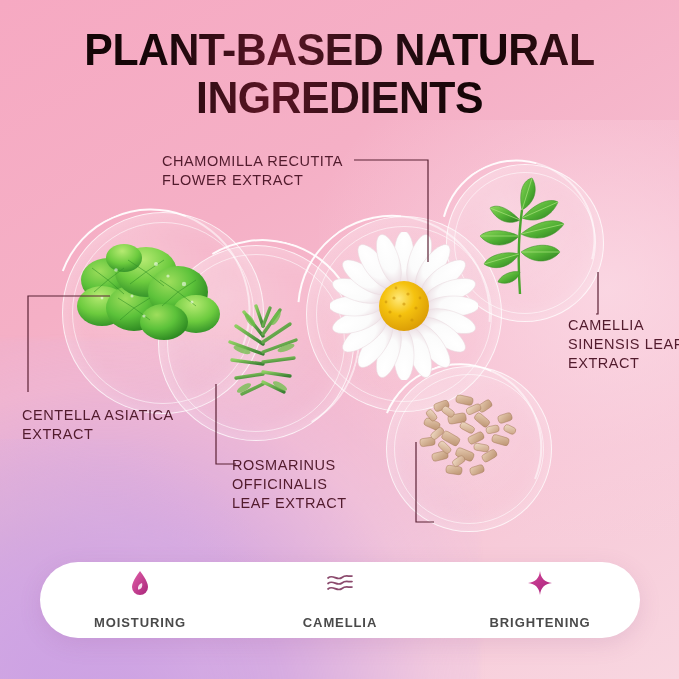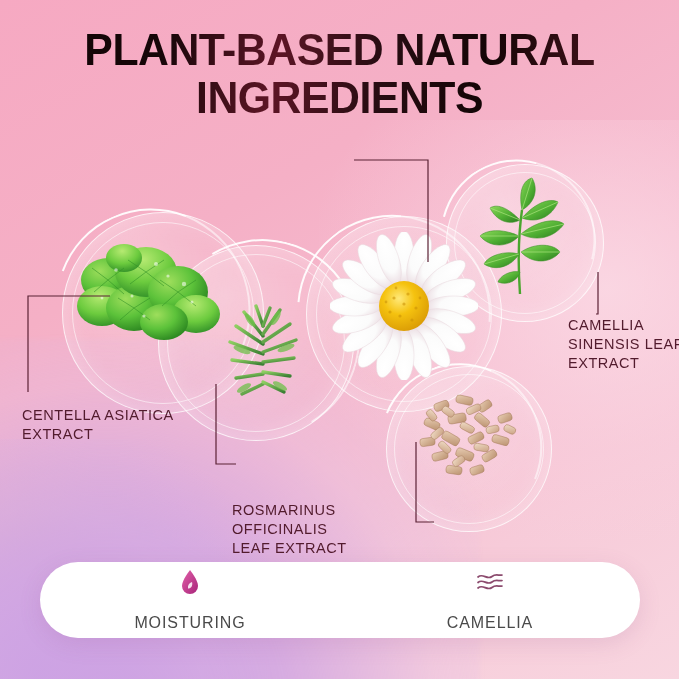--- a/index.html
+++ b/index.html
@@ -88,22 +88,22 @@
     position:absolute;left:40px;top:562px;width:600px;height:76px;
     background:#ffffff;border-radius:38px;
     box-shadow:0 6px 22px rgba(150,90,140,.16);
     display:flex;align-items:center;
   }
   .benefit{
     flex:1;display:flex;flex-direction:column;align-items:center;justify-content:center;gap:7px;
   }
   .benefit .bicon{height:26px;display:flex;align-items:center;justify-content:center;}
   .benefit .blabel{
-    font-size:16px;letter-spacing:.9px;color:#4a4a4a;
-    font-family:"Liberation Sans", sans-serif;font-weight:400;margin-top:12px;
+    font-size:13px;letter-spacing:.9px;color:#4a4a4a;
+    font-family:"Liberation Sans", sans-serif;font-weight:700;margin-top:12px;
   }
 
   
   .art{position:absolute;}
   .art svg{display:block;}
 </style>
 </head>
 <body>
 
 <div class="stage">
@@ -422,25 +422,27 @@
       <path d="M2 0 L2 42 L0 42" stroke="#5b2235" stroke-width="1.2" fill="none"></path>
     </svg>
   </div>
 
   <div class="leader" style="left:414px;top:442px;width:34px;height:88px;">
     <svg width="34" height="88" viewBox="0 0 34 88">
       <path d="M2 0 L2 80 L20 80" stroke="#5b2235" stroke-width="1.2" fill="none"></path>
     </svg>
   </div>
 
+  <div class="label" style="left:162px;top:152px;width:200px;">CHAMOMILLA RECUTITA
+FLOWER EXTRACT</div>
 
   <div class="label" style="left:22px;top:406px;width:200px;">CENTELLA ASIATICA
 EXTRACT</div>
 
-  <div class="label" style="left:232px;top:456px;width:170px;margin-top:45px;">ROSMARINUS
+  <div class="label" style="left:232px;top:456px;width:170px;">ROSMARINUS
 OFFICINALIS
 LEAF EXTRACT</div>
 
   <div class="label" style="left:568px;top:316px;width:126px;">CAMELLIA
 SINENSIS LEAF
 EXTRACT</div>
 
 
   <div class="bar">
 
@@ -466,17 +468,31 @@
           <g fill="none" stroke="#8b4a6d" stroke-width="1.7" stroke-linecap="round">
             <path d="M3 6 C8 1.5 12 9.5 17 5.5 C21 2.2 24 5 27 4"></path>
             <path d="M3 11.5 C8 7 12 15 17 11 C21 7.7 24 10.5 27 9.5"></path>
             <path d="M3 17 C8 12.5 12 20.5 17 16.5 C21 13.2 24 16 27 15"></path>
           </g>
         </svg>
       </div>
       <div class="blabel">CAMELLIA</div>
     </div>
 
+    <div class="benefit">
+      <div class="bicon">
+        <svg width="24" height="24" viewBox="0 0 24 24">
+          <defs>
+              <linearGradient id="sg" x1="0" y1="0" x2="1" y2="1">
+            <stop offset="0%" stop-color="#d4459a"></stop>
+                <stop offset="100%" stop-color="#a7247b"></stop>
+              </linearGradient>
+            </defs>
+          <path d="M12 0 C13 7.5 16.5 11 24 12 C16.5 13 13 16.5 12 24 C11 16.5 7.5 13 0 12 C7.5 11 11 7.5 12 0 Z" fill="url(#sg)"></path>
+        </svg>
+      </div>
+      <div class="blabel">BRIGHTENING</div>
+    </div>
 
 
   </div>
 
 </div>
 
 </body></html>

